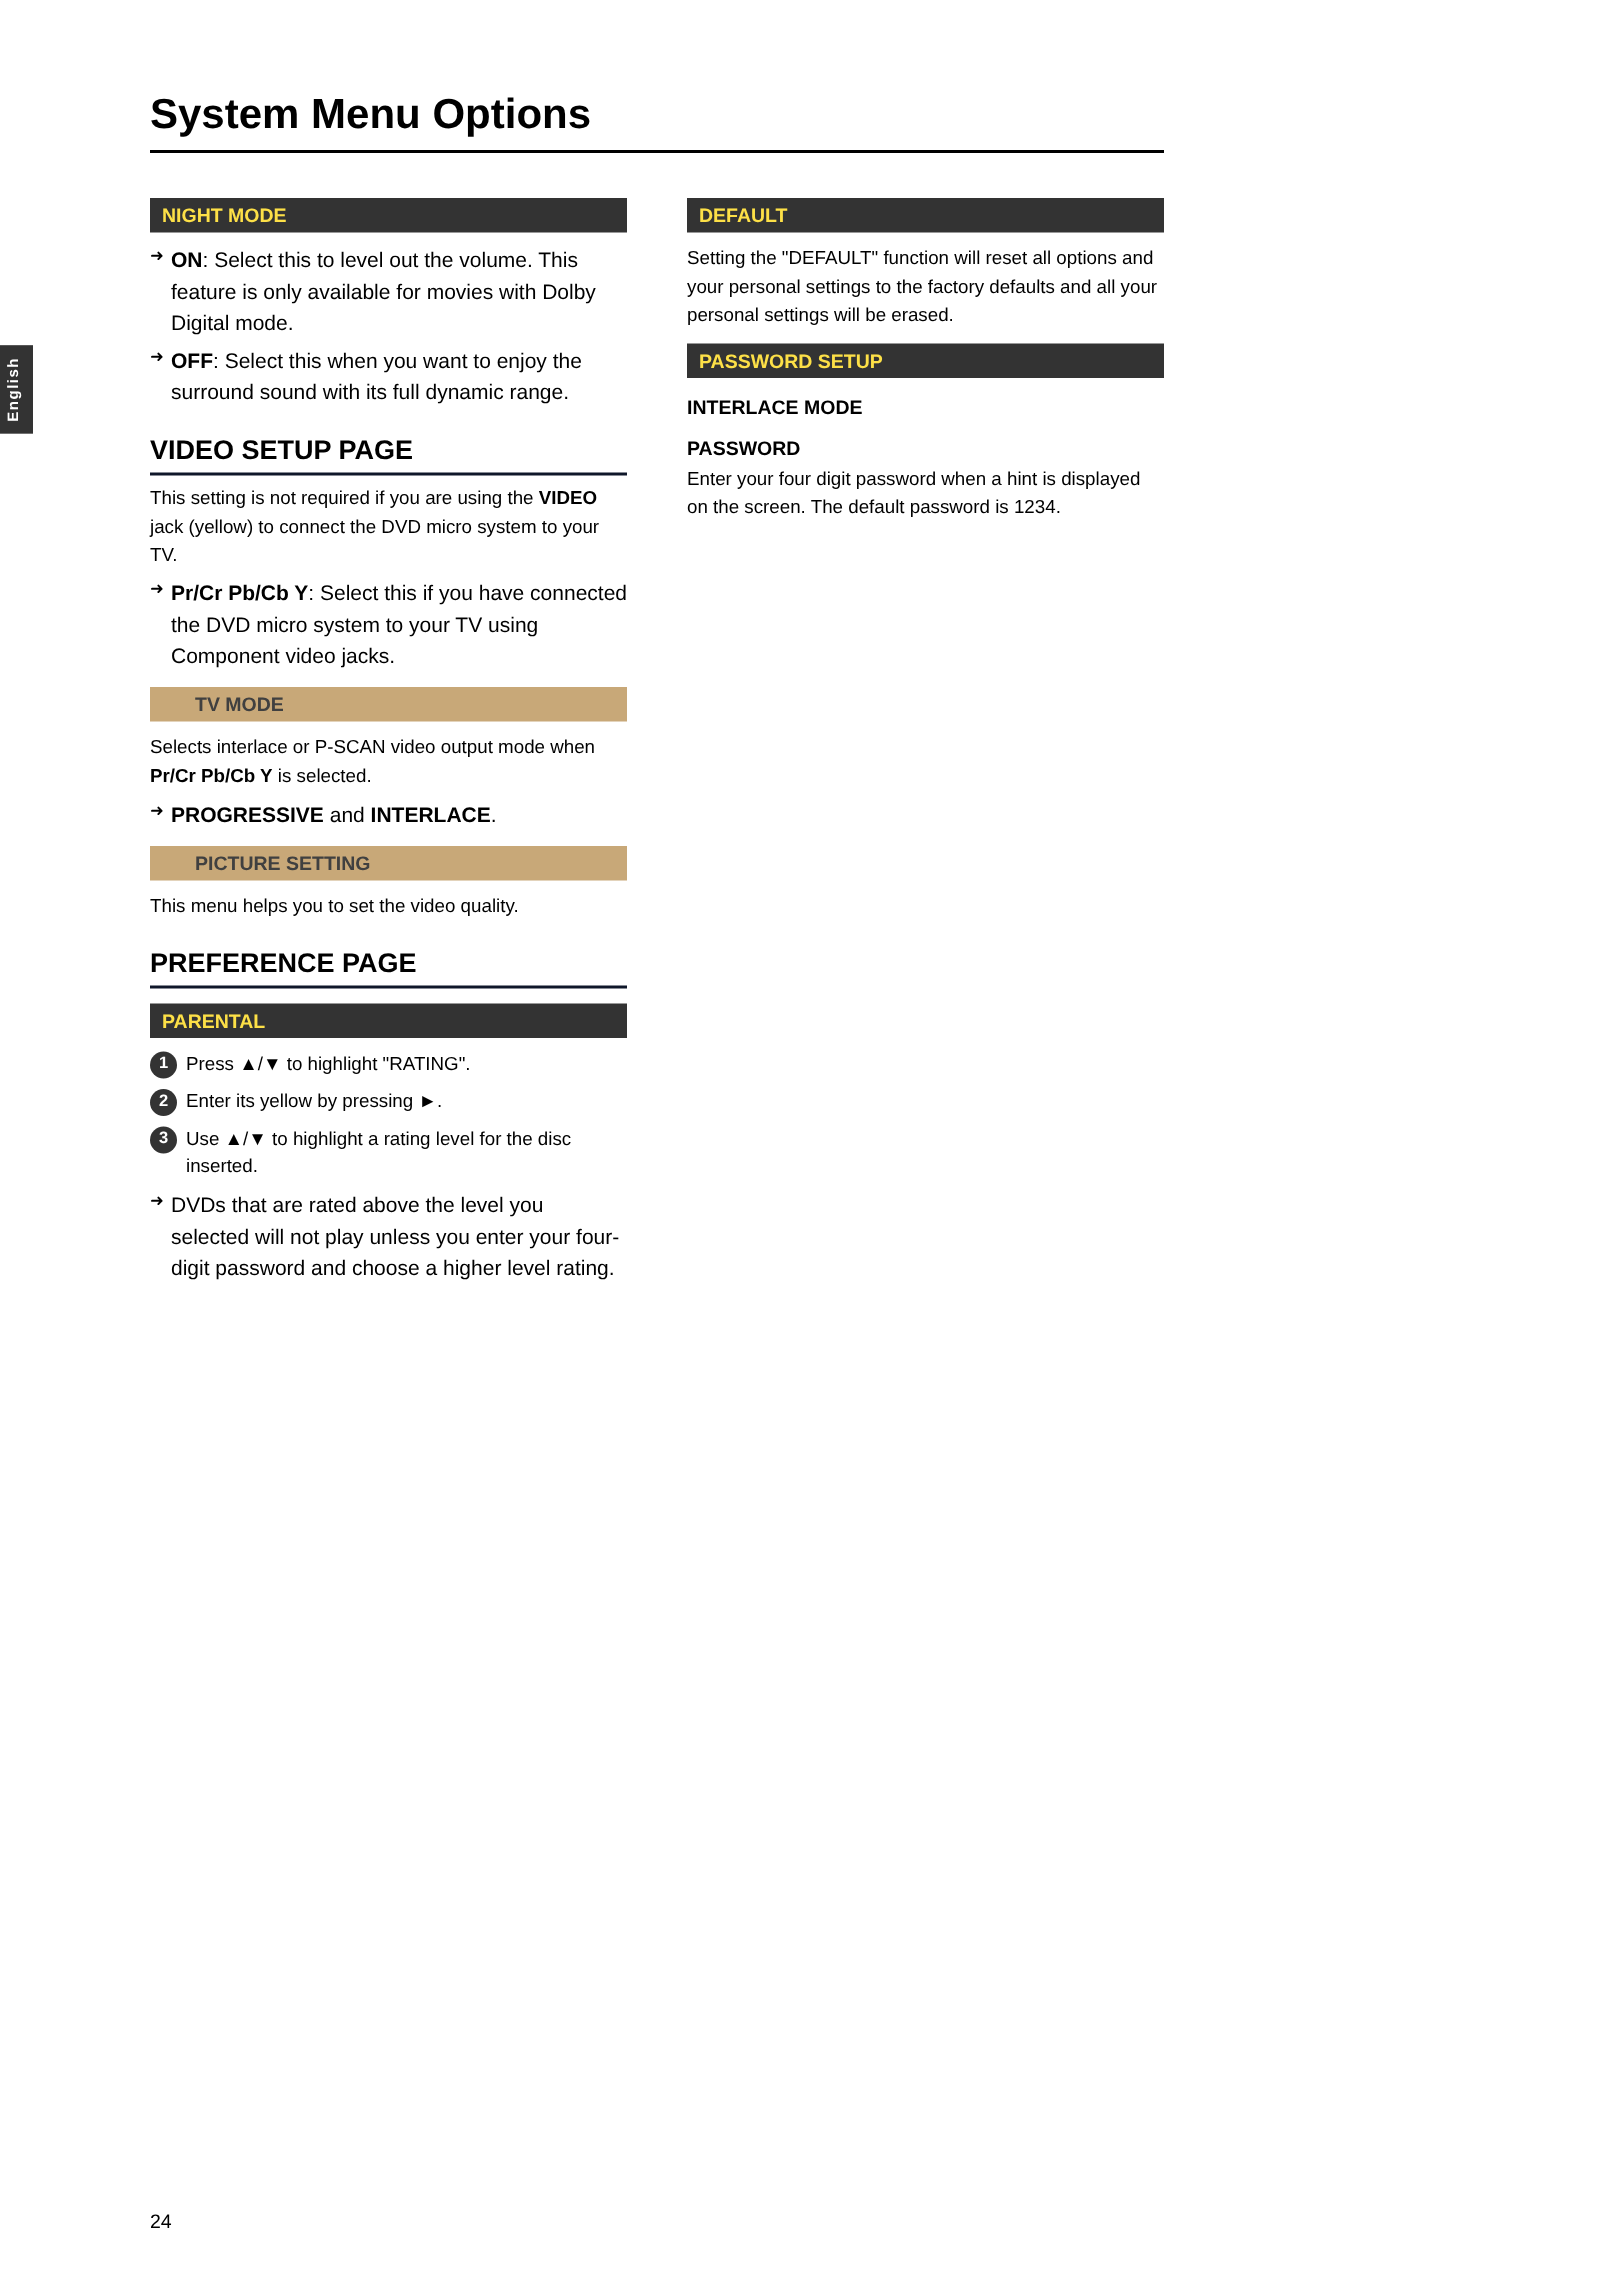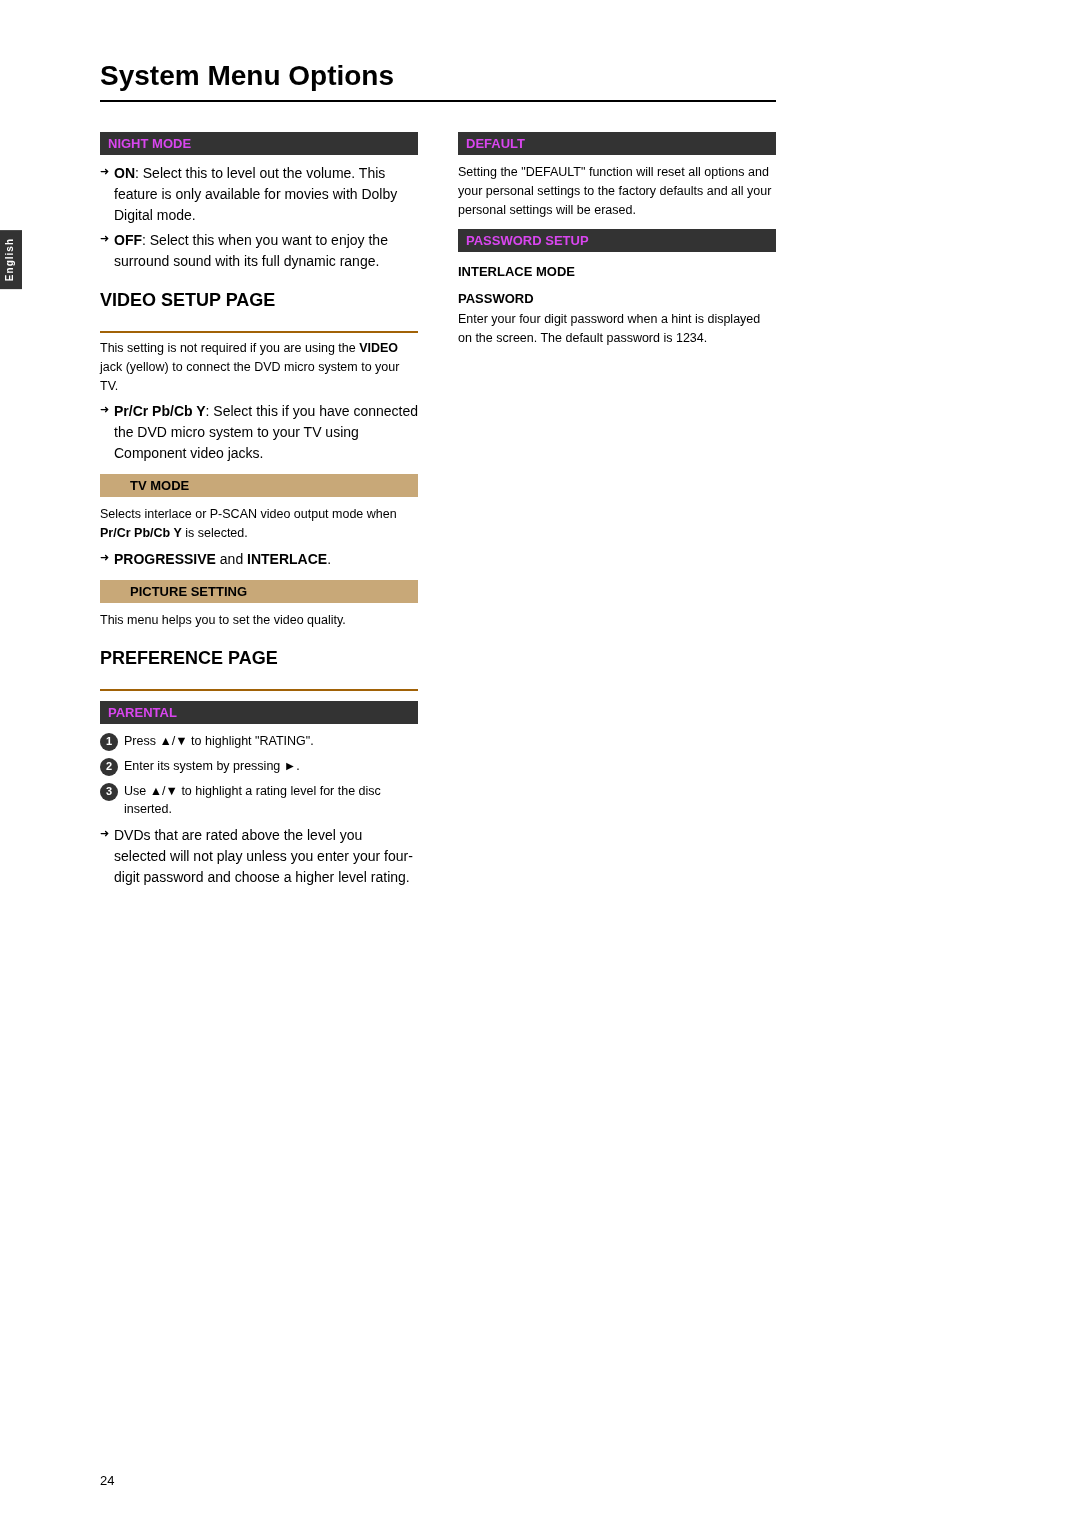--- a/index.html
+++ b/index.html
@@ -47,44 +47,44 @@
       flex: 1;
     }
     .col-right {
       flex: 1;
     }
     .section-header {
       font-size: 13px;
       font-weight: bold;
       text-transform: uppercase;
       background: #333;
-      color: #d946ef;
+      color: #fde047;
       padding: 4px 8px;
       margin-bottom: 8px;
       margin-top: 10px;
     }
     .section-header.tan {
       background: #c8a878;
-      color: #000000;
+      color: #404040;
       padding-left: 30px;
     }
     .sub-section-header {
       font-size: 13px;
       font-weight: bold;
       margin-top: 12px;
       margin-bottom: 4px;
     }
     .page-section-title {
       font-size: 18px;
       font-weight: bold;
       text-transform: uppercase;
       margin-top: 18px;
       margin-bottom: 6px;
-      border-bottom: 2px solid #a16207;
-      padding-bottom: 20px;
+      border-bottom: 2px solid #0f172a;
+      padding-bottom: 4px;
     }
     p {
       font-size: 12.5px;
       line-height: 1.5;
       margin-bottom: 6px;
     }
     .arrow-item {
       font-size: 14px;
       line-height: 1.5;
       margin-bottom: 4px;
@@ -174,21 +174,21 @@
       <div class="page-section-title">PREFERENCE PAGE</div>
 
       <div class="section-header">PARENTAL</div>
 
       <div class="numbered-item">
         <div class="num-circle">1</div>
         <span>Press ▲/▼ to highlight "RATING".</span>
       </div>
       <div class="numbered-item">
         <div class="num-circle">2</div>
-        <span>Enter its system by pressing ►.</span>
+        <span>Enter its yellow by pressing ►.</span>
       </div>
       <div class="numbered-item">
         <div class="num-circle">3</div>
         <span>Use ▲/▼ to highlight a rating level for the disc inserted.</span>
       </div>
       <div class="arrow-item">DVDs that are rated above the level you selected will not play unless you enter your four-digit password and choose a higher level rating.</div>
 
     </div>
 
     <div class="col-right">

